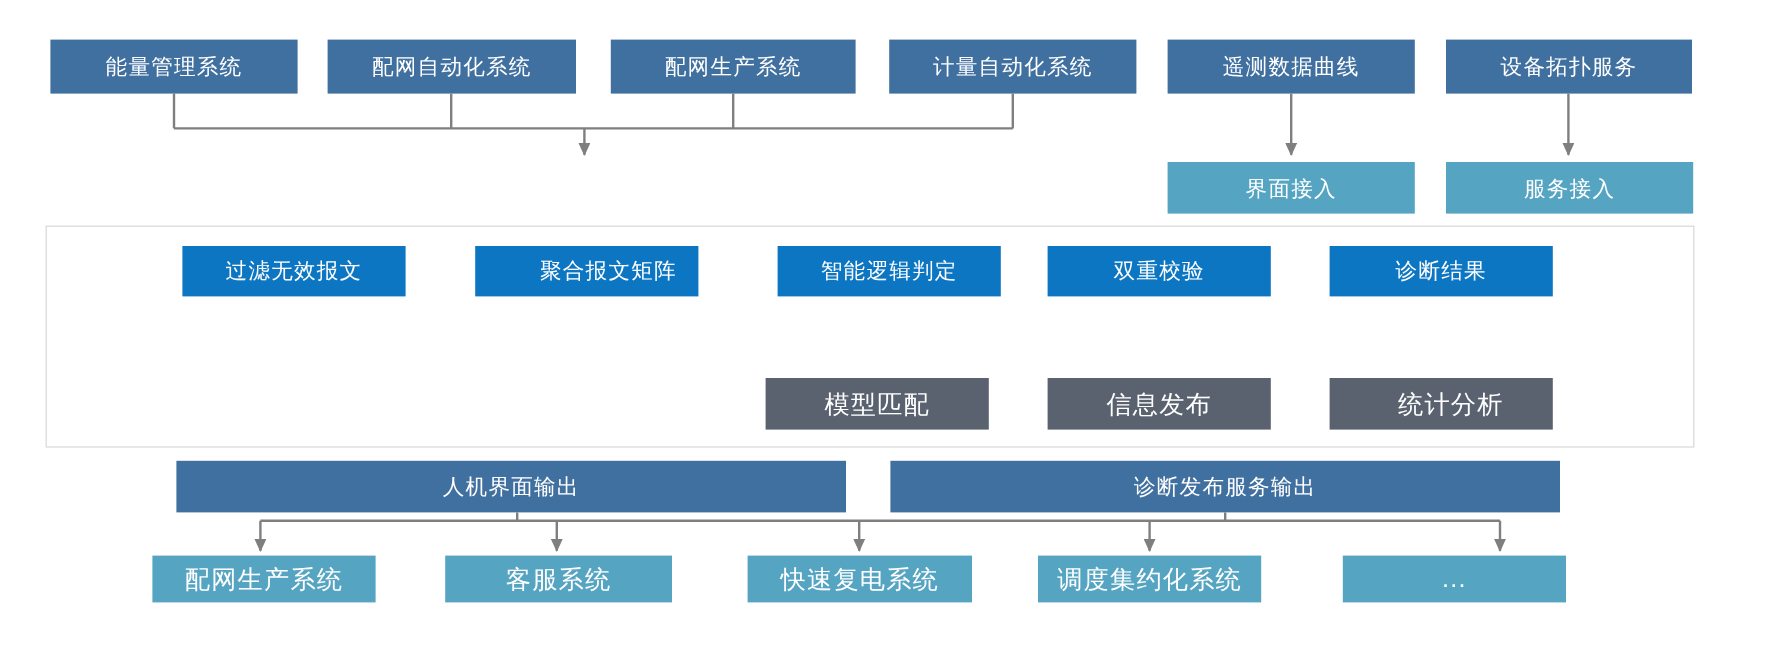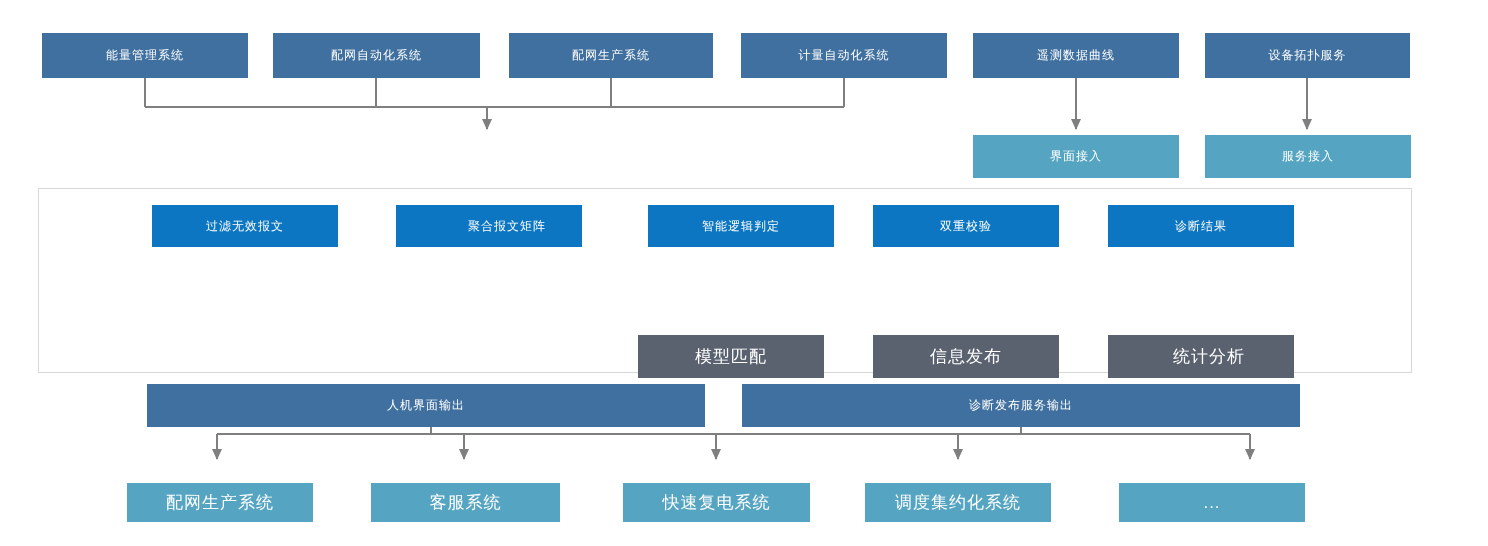--- a/index.html
+++ b/index.html
@@ -7,41 +7,41 @@
     position:relative;
     width:1488px;height:546px;
     background:#ffffff;
     font-family:"Liberation Sans","DejaVu Sans",sans-serif;
     overflow:hidden;
   }
   .box{
     position:absolute;
     display:flex;align-items:center;justify-content:center;
     color:#ffffff;
-    font-size:12px;
+    font-size:18px;
     letter-spacing:1px;
     white-space:nowrap;
     box-sizing:border-box;
   }
   .steel{background:#40709F;}
   .teal{background:#55A4C2;}
   .azure{background:#0D76C2;}
   .slate{background:#5A6270;}
   .process-container{
     position:absolute;
     left:38px;top:188px;width:1374px;height:185px;
     border:1px solid #D8D8D8;
     background:#ffffff;
     box-sizing:border-box;
   }
   svg.connectors{
     position:absolute;left:0;top:0;width:1488px;height:546px;
     pointer-events:none;
   }
-  .small{font-size:17px;margin-top:20px;}
+  .small{font-size:21px;}
 </style>
 </head>
 <body>
 
 <div class="canvas">
 
   <svg class="connectors" viewBox="0 0 1488 546" xmlns="http://www.w3.org/2000/svg">
     <defs>
       <marker id="arrow" markerWidth="12" markerHeight="10" refX="10" refY="5" orient="auto" markerUnits="userSpaceOnUse">
         <path d="M0,0 L11,5 L0,10 Z" fill="#7F7F7F"></path>

